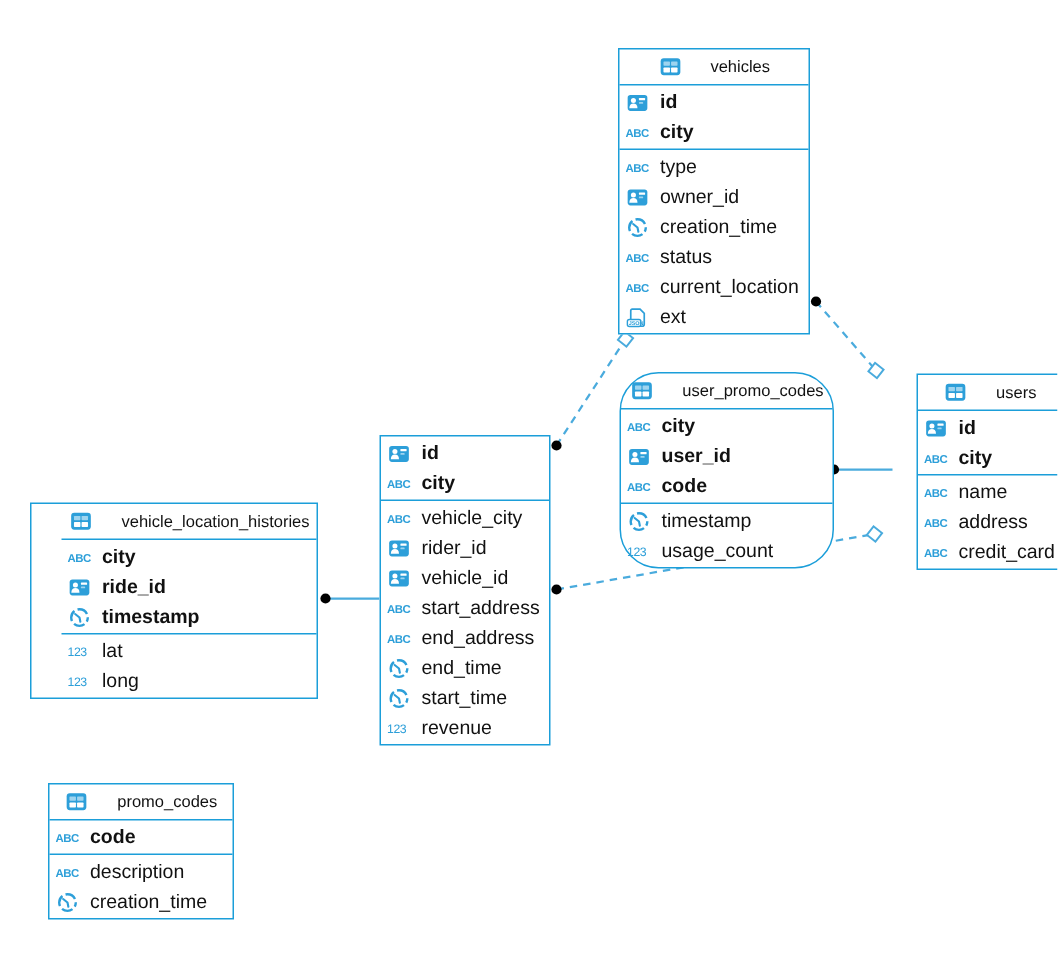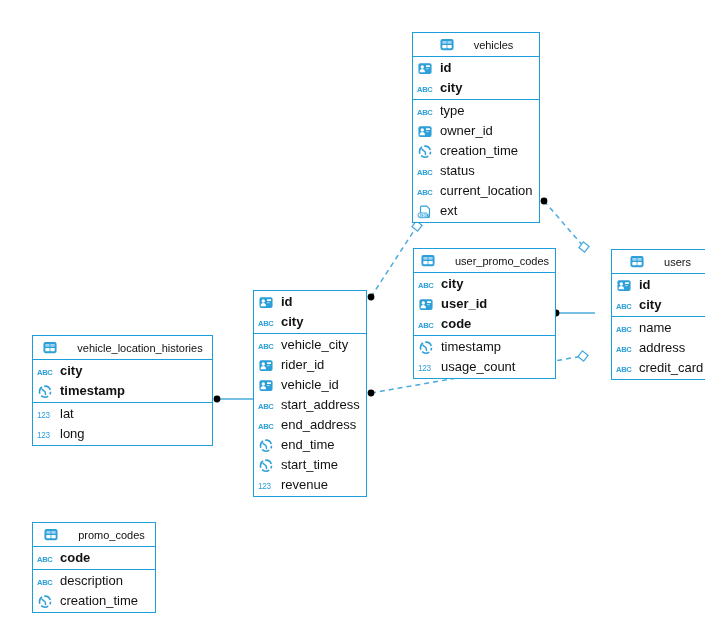--- a/index.html
+++ b/index.html
@@ -144,21 +144,21 @@
             <svg width="16" height="15" viewBox="0 0 16 16">
               <path d="M3.2 10.5 V3.2 a1 1 0 0 1 1-1 h5.6 l3 3 V13 a1.4 1.4 0 0 1 -1.4 1.4 h-1.6" fill="none" stroke="#2d9fd9" stroke-width="1.2"></path>
               <rect x="0.8" y="9.6" width="9.6" height="5" rx="1.4" fill="#fff" stroke="#2d9fd9" stroke-width="1"></rect>
               <text x="1.7" y="13.5" font-family="Liberation Sans,sans-serif" font-size="3.9" font-weight="bold" fill="#2d9fd9">JSON</text>
             </svg>
           </span>
           <span class="col-label">ext</span>
         </div>
       </div>
     </div>
-    <div class="erd-table" style="left: 413px; top: 248px; min-width: 143px;">
+    <div class="erd-table" style="left: 413px; top: 248px; min-width: 143px; border-radius: 26px;">
       <div class="erd-header">
         <span class="cell-icon" style="flex: 0 0 16px;">
           <svg width="16" height="15" viewBox="0 0 16 16">
             <rect x="1" y="2" width="14" height="12" rx="2.2" fill="#2d9fd9"></rect>
             <rect x="3" y="4.2" width="4.6" height="3" rx="0.5" fill="#9ed4ef"></rect>
             <rect x="8.4" y="4.2" width="4.6" height="3" rx="0.5" fill="#9ed4ef"></rect>
             <rect x="3" y="8.6" width="4.6" height="3.4" rx="0.5" fill="#fff"></rect>
             <rect x="8.4" y="8.6" width="4.6" height="3.4" rx="0.5" fill="#fff"></rect>
           </svg>
         </span>
@@ -369,41 +369,53 @@
         <div class="erd-row">
           <span class="cell-icon">
             <svg width="18" height="12" viewBox="0 0 18 12">
               <text x="0" y="9.5" font-family="Liberation Sans,sans-serif" font-size="8.2" letter-spacing="-0.3" fill="#2d9fd9">123</text>
             </svg>
           </span>
           <span class="col-label">revenue</span>
         </div>
       </div>
     </div>
-    <div class="erd-table" style="left: 32px; top: 335px; min-width: 181px;">
+    <div class="erd-table" style="left: 20px; top: 335px; min-width: 181px; padding-left: 20px;">
       <div class="erd-header">
         <span class="cell-icon" style="flex: 0 0 16px;">
           <svg width="16" height="15" viewBox="0 0 16 16">
             <rect x="1" y="2" width="14" height="12" rx="2.2" fill="#2d9fd9"></rect>
             <rect x="3" y="4.2" width="4.6" height="3" rx="0.5" fill="#9ed4ef"></rect>
             <rect x="8.4" y="4.2" width="4.6" height="3" rx="0.5" fill="#9ed4ef"></rect>
             <rect x="3" y="8.6" width="4.6" height="3.4" rx="0.5" fill="#fff"></rect>
             <rect x="8.4" y="8.6" width="4.6" height="3.4" rx="0.5" fill="#fff"></rect>
           </svg>
         </span>
         <span>vehicle_location_histories</span>
       </div>
       <div class="erd-section pk">
         <div class="erd-row">
           <span class="cell-icon">
             <svg width="18" height="12" viewBox="0 0 18 12">
               <text x="0" y="9.5" font-family="Liberation Sans,sans-serif" font-size="7.6" font-weight="bold" letter-spacing="-0.3" fill="#2d9fd9">ABC</text>
             </svg>
           </span>
           <span class="col-label">city</span>
+        </div>
+        <div class="erd-row">
+          <span class="cell-icon">
+            <svg width="16" height="15" viewBox="0 0 16 16">
+              <rect x="1" y="2.4" width="14" height="11.4" rx="2" fill="#2d9fd9"></rect>
+              <circle cx="5.1" cy="6.4" r="1.8" fill="#fff"></circle>
+              <path d="M2.2 11.9 C2.2 9.6 3.5 8.6 5.1 8.6 C6.7 8.6 8 9.6 8 11.9 Z" fill="#fff"></path>
+              <rect x="9" y="4.6" width="4.4" height="1.7" rx="0.4" fill="#fff"></rect>
+              <rect x="9" y="7.4" width="3" height="1.3" rx="0.4" fill="#9ed4ef"></rect>
+            </svg>
+          </span>
+          <span class="col-label">ride_id</span>
         </div>
         <div class="erd-row">
           <span class="cell-icon">
             <svg width="16" height="15" viewBox="0 0 16 16">
               <circle cx="8" cy="8.2" r="5.9" fill="none" stroke="#2d9fd9" stroke-width="1.7" stroke-dasharray="8 2.4" stroke-dashoffset="5"></circle>
               <path d="M8 8.2 L4.9 5.7 M8 8.2 L8.6 11.2" fill="none" stroke="#2d9fd9" stroke-width="1.5" stroke-linecap="round"></path>
             </svg>
           </span>
           <span class="col-label">timestamp</span>
         </div>

